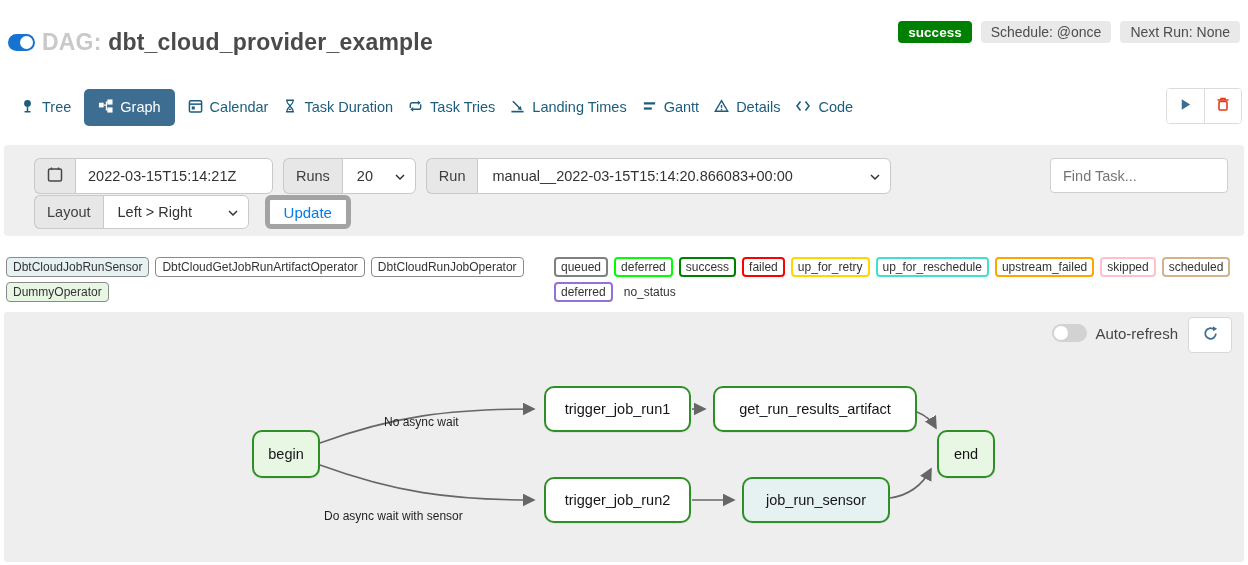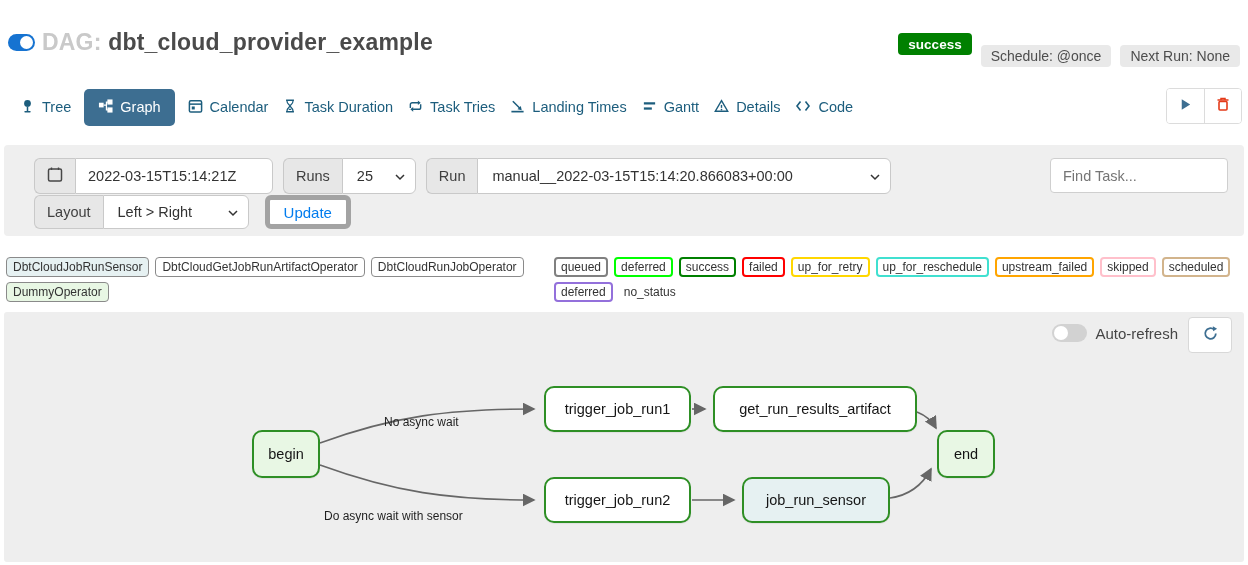--- a/index.html
+++ b/index.html
@@ -10,21 +10,21 @@
   .hdr-toggle { position: absolute; left: 8px; top: 34px; width: 27px; height: 17px;
     border-radius: 9px; background: #1673d1; cursor: pointer; }
   .hdr-toggle .knob { position: absolute; top: 2px; left: 12px; width: 13px; height: 13px;
     border-radius: 50%; background: #fff; }
   .page-title { position: absolute; left: 42px; top: 29px; font-size: 23px; font-weight: bold;
     letter-spacing: .2px; white-space: nowrap; }
   .page-title .dim { color: #c9c9c9; font-weight: bold; }
   .page-title .name { color: #4a4a4a; }
   .hdr-badges { position: absolute; right: 8px; top: 21px; display: flex; gap: 9px; align-items: center; }
   .badge-pill { font-size: 14px; color: #4d4d4d; background: #e9e9e9; border-radius: 4px;
-    padding: 3px 10px; white-space: nowrap; margin-top: 24px; }
+    padding: 3px 10px; white-space: nowrap; }
   .badge-success { color: #fff; font-weight: bold; font-size: 13.5px; background: #008000;
     border-radius: 4px; padding: 3.5px 10px; }
 
   
   .tabbar { position: absolute; left: 18px; top: 88px; height: 38px; display: flex;
     align-items: center; gap: 11px; }
   .tab { display: flex; align-items: center; gap: 7px; color: #1c5d7d; font-size: 14.5px;
     cursor: pointer; padding: 8px 2px; white-space: nowrap; }
   .tab svg { flex: 0 0 auto; }
   .tab.active { background: #3d6e91; color: #fff; border-radius: 5px; padding: 9px 14px; }
@@ -209,21 +209,21 @@
                 <line x1="11.5" y1="1" x2="11.5" y2="3.5" stroke="#474747" stroke-width="1.4"></line>
               </svg></span>
         </div>
         <div class="ctrl last" style="width:198px">
           <input class="textin" type="text" value="2022-03-15T15:14:21Z" style="">
         </div>
       </div>
       <div class="grp">
         <div class="addon first">Runs</div>
         <div class="ctrl last selectish" style="width:74px">
-          <span>25</span>
+          <span>20</span>
           <span><svg width="10" height="8" viewBox="0 0 10 8">
                 <polyline points="1,2 5,6 9,2" stroke="#333" stroke-width="1.5" fill="none"></polyline>
               </svg></span>
         </div>
       </div>
       <div class="grp">
         <div class="addon first">Run</div>
         <div class="ctrl last selectish" style="width:414px">
           <span>manual__2022-03-15T15:14:20.866083+00:00</span>
           <span><svg width="10" height="8" viewBox="0 0 10 8">

